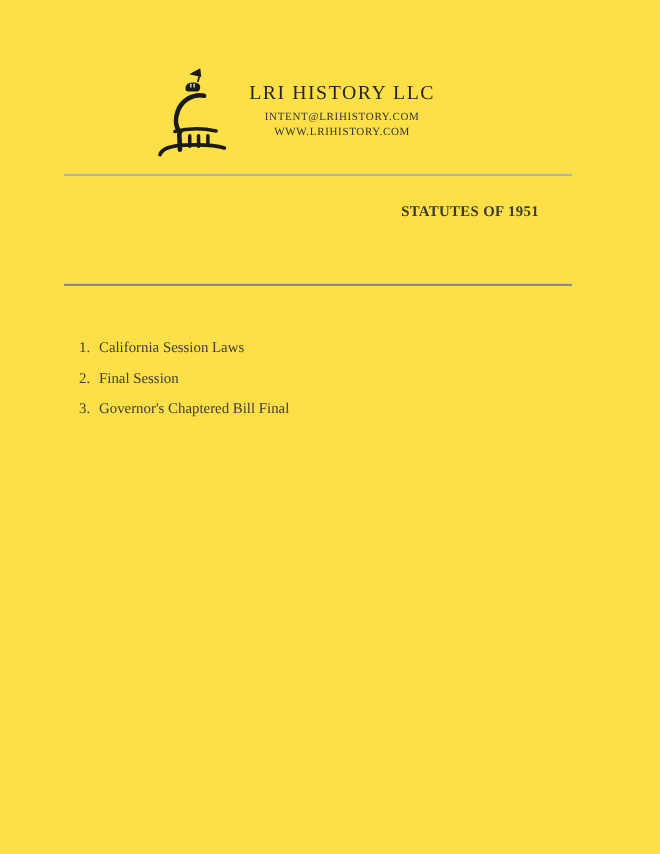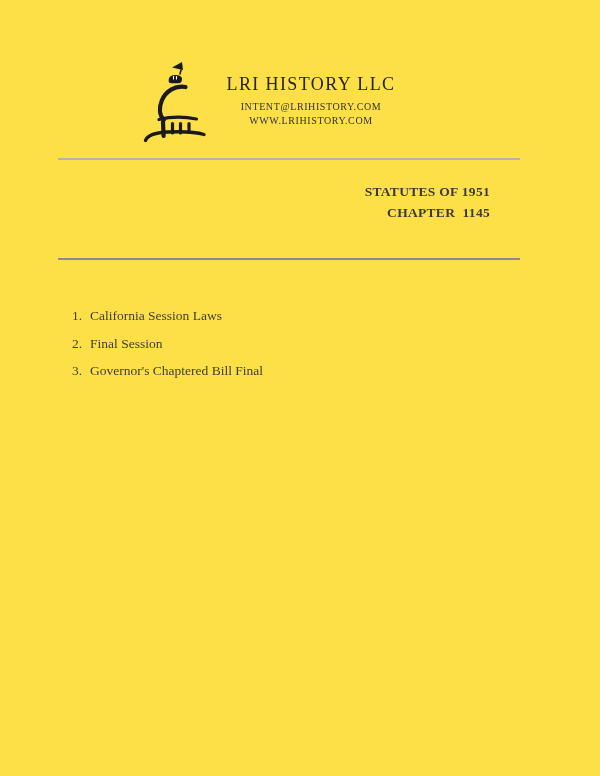--- a/index.html
+++ b/index.html
@@ -132,21 +132,20 @@
       <div class="contact-line">INTENT@LRIHISTORY.COM</div>
       <div class="contact-line">WWW.LRIHISTORY.COM</div>
     </div>
   </div>
 
   <div class="rule rule-top"></div>
   <div class="rule rule-bottom"></div>
 
   <div class="bill-ref">
     <div>STATUTES OF 1951</div>
-    <div>CHAPTER  1145</div>
   </div>
 
   <div class="toc-list">
     <div class="toc-item">
       <span class="toc-num">1.</span>
       <span class="toc-label">California Session Laws</span>
     </div>
     <div class="toc-item">
       <span class="toc-num">2.</span>
       <span class="toc-label">Final Session</span>

